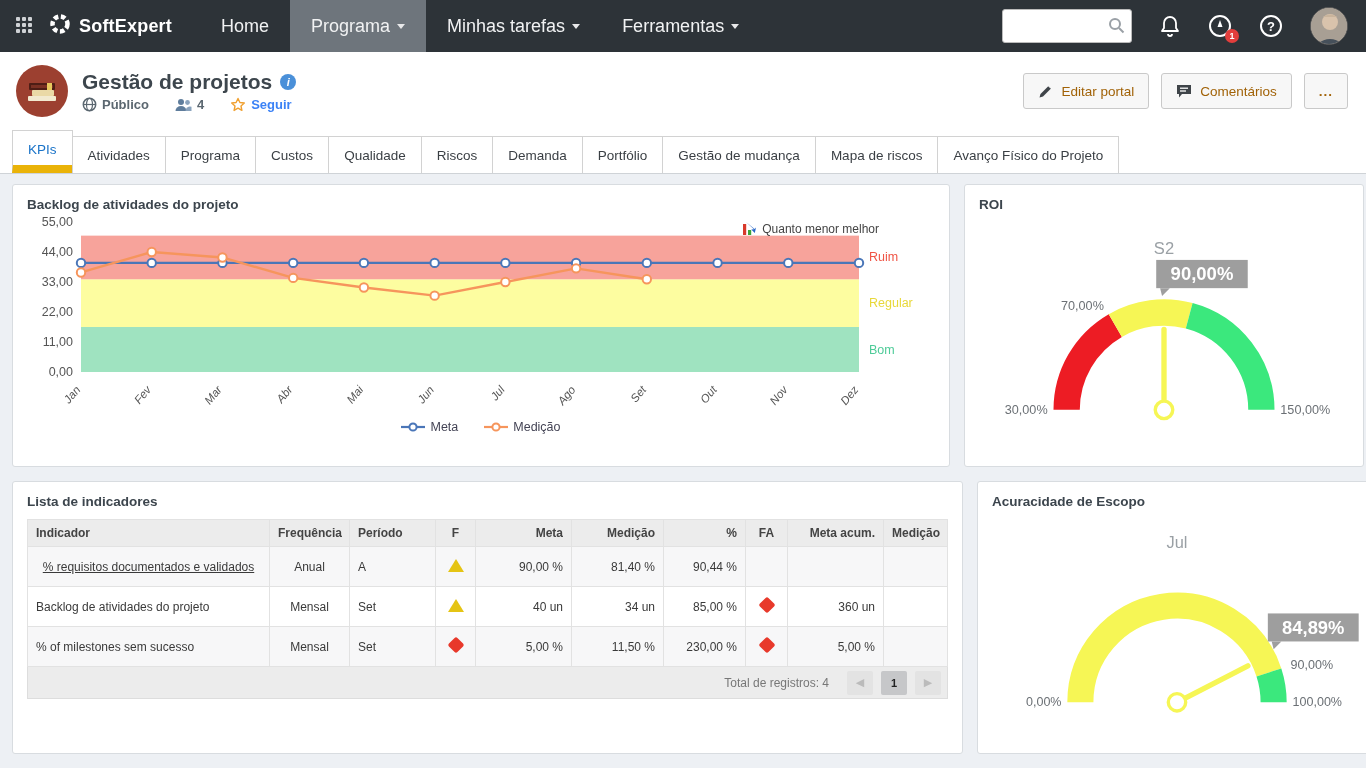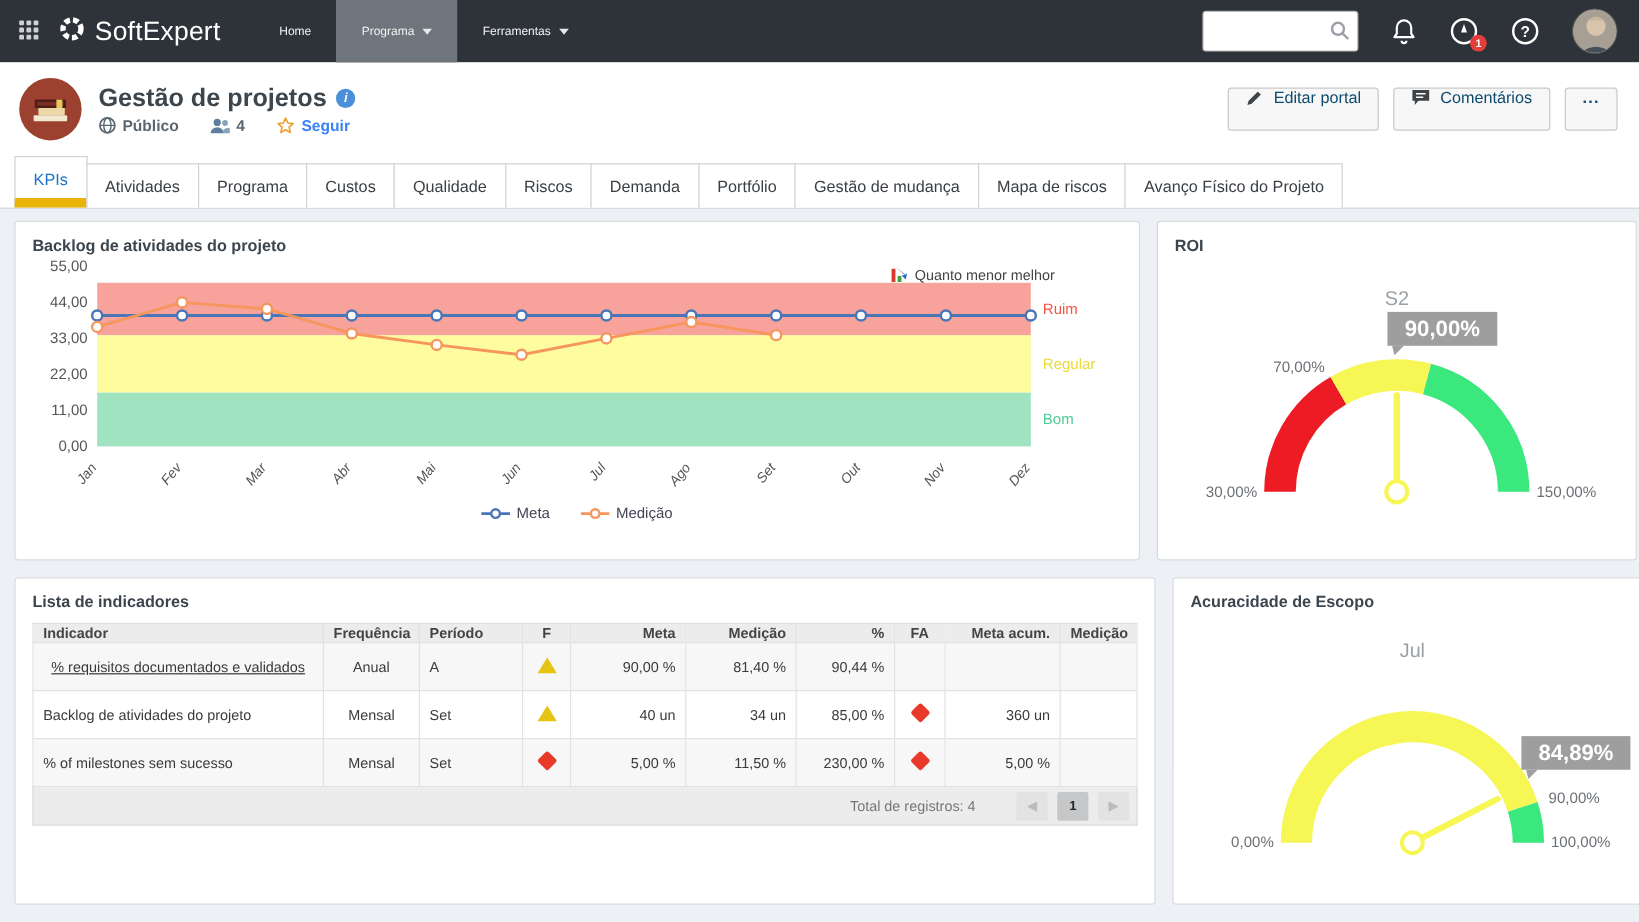--- a/index.html
+++ b/index.html
@@ -3,44 +3,44 @@
 <meta charset="utf-8">
 <style>
   * { margin:0; padding:0; box-sizing:border-box; }
   html,body { width:1366px; height:768px; font-family:"Liberation Sans", sans-serif; background:#edf0f4; overflow:hidden; }
 
   
   .navbar { height:52px; background:#2d3338; display:flex; align-items:center; color:#fff; }
   .grid-icon { width:18px; height:18px; display:grid; grid-template-columns:repeat(3,4px); grid-template-rows:repeat(3,4px); gap:2px; margin:0 14px 0 16px; cursor:pointer; }
   .grid-icon i { background:#cfd2d5; border-radius:1px; }
   .brand { display:flex; align-items:center; gap:7px; margin-right:28px; cursor:pointer; }
-  .brand-text { font-size:22px; font-weight:normal; letter-spacing:.2px; }
+  .brand-text { font-size:18px; font-weight:bold; letter-spacing:.2px; }
   .nav-items { display:flex; height:52px; align-items:stretch; }
-  .nav-item { display:flex; align-items:center; padding:0 21px; font-size:10px; color:#f1f2f3; cursor:pointer; gap:7px; }
+  .nav-item { display:flex; align-items:center; padding:0 21px; font-size:18px; color:#f1f2f3; cursor:pointer; gap:7px; }
   .nav-item.active { background:#6e757c; }
   .caret { width:0; height:0; border-left:4px solid transparent; border-right:4px solid transparent; border-top:5px solid #e8e9ea; }
   .nav-right { margin-left:auto; display:flex; align-items:center; gap:27px; padding-right:18px; }
   .searchbox { position:relative; }
   .searchbox input { width:130px; height:34px; border:1px solid #bbb; border-radius:3px; padding:0 28px 0 9px; font-size:13px; outline:none; }
   .searchbox .mag { position:absolute; right:7px; top:8px; }
   .icon-btn { position:relative; cursor:pointer; display:flex; align-items:center; }
   .nbadge { position:absolute; right:-7px; bottom:-5px; background:#e23e3c; color:#fff; font-size:9px; font-weight:bold; width:14px; height:14px; border-radius:50%; display:flex; align-items:center; justify-content:center; }
   .avatar { width:38px; height:38px; border-radius:50%; overflow:hidden; background:#b9b3aa; cursor:pointer; border:1px solid #555; }
 
   
   .page-header { height:78px; background:#fff; display:flex; align-items:center; padding:0 18px 0 16px; }
   .portal-avatar { width:52px; height:52px; border-radius:50%; background:#9c4030; margin-right:14px; flex:none; display:flex; align-items:center; justify-content:center; }
   .ph-text { display:flex; flex-direction:column; gap:3px; }
   .ph-title-row { display:flex; align-items:center; gap:8px; }
   .ph-title { font-size:21px; font-weight:bold; color:#3d464d; }
   .info-ic { width:16px; height:16px; border-radius:50%; background:#4a90d9; color:#fff; font-size:11px; font-weight:bold; font-style:italic; display:flex; align-items:center; justify-content:center; cursor:pointer; }
   .ph-meta { display:flex; align-items:center; gap:26px; font-size:13px; font-weight:bold; color:#5b6770; }
   .ph-meta .m { display:flex; align-items:flex-end; gap:5px; cursor:pointer; }
   .ph-actions { margin-left:auto; display:flex; gap:12px; }
-  .btn { height:36px; background:#f7f7f7; border:1px solid #c9c9c9; border-radius:3px; font-size:13.5px; color:#0c4a6e; padding:0 14px; display:flex; align-items:flex-start; gap:8px; cursor:pointer; font-family:inherit; }
+  .btn { height:36px; background:#f7f7f7; border:1px solid #c9c9c9; border-radius:3px; font-size:13.5px; color:#a16207; padding:0 14px; display:flex; align-items:center; gap:8px; cursor:pointer; font-family:inherit; }
 
   
   .tabs { background:#fff; display:flex; padding-left:12px; border-bottom:1px solid #cfd3d7; align-items:flex-end; }
   .tab { border:1px solid #d2d2d2; border-bottom:none; background:#fff; padding:11px 15px 10px; font-size:13.5px; color:#3a3f44; cursor:pointer; margin-right:-1px; position:relative; }
   .tab.active { color:#1a73c8; border-bottom:8px solid #eab308; padding-bottom:8px; }
 
   
   .content { padding:10px 12px 8px; display:flex; flex-direction:column; gap:14px; }
   .row { display:flex; gap:14px; }
   .panel { background:#fff; border:1px solid #d8dce0; border-radius:3px; padding:12px 14px; position:relative; }
@@ -49,21 +49,21 @@
   .p-roi { width:400px; height:283px; }
   .p-lista { flex:1; height:273px; }
   .p-escopo { width:400px; height:273px; }
 
   .annot { position:absolute; top:36px; right:70px; display:flex; align-items:center; gap:5px; font-size:12px; color:#444; }
   .legend { display:flex; justify-content:center; gap:26px; margin-top:2px; font-size:12.5px; color:#445; }
   .legend .li { display:flex; align-items:center; gap:5px; cursor:pointer; }
 
   
   table.ind { width:100%; border-collapse:collapse; margin-top:10px; table-layout:fixed; }
-  table.ind th, table.ind td { border:1px solid #e2e2e2; font-size:12px; padding:0 8px; height:16px; color:#3a3a3a; white-space:nowrap; overflow:hidden; }
+  table.ind th, table.ind td { border:1px solid #e2e2e2; font-size:12px; padding:0 8px; height:27px; color:#3a3a3a; white-space:nowrap; overflow:hidden; }
   table.ind th { background:#ececec; font-weight:bold; color:#444; }
   table.ind tbody tr { height:40px; }
   table.ind tbody tr:nth-child(odd) { background:#f7f7f8; }
   .tfoot { display:flex; align-items:center; justify-content:flex-end; gap:8px; background:#ececec; border:1px solid #ddd; border-top:none; height:32px; padding:0 6px; font-size:12px; color:#777; }
   .pager-btn { width:26px; height:24px; display:flex; align-items:center; justify-content:center; background:#e3e3e3; border-radius:2px; cursor:pointer; color:#bbb; font-size:11px; }
   .pager-btn.page { background:#c6c7c9; color:#222; font-weight:bold; }
   .s-ico { display:inline-block; }
   .tri-y { width:0; height:0; border-left:8px solid transparent; border-right:8px solid transparent; border-bottom:13px solid #e5c414; }
   .dia-r { width:12px; height:12px; background:#e8392b; transform:rotate(45deg); border-radius:2px; }
   .cir-g { width:14px; height:14px; background:#28a844; border-radius:50%; }
@@ -93,20 +93,24 @@
         </svg>
     </span>
     <span class="brand-text">SoftExpert</span>
   </div>
   <div class="nav-items" id="nav-items">
       <div class="nav-item">
         <span>Home</span>
       </div>
       <div class="nav-item active">
         <span>Programa</span>
+        <span class="caret"></span>
+      </div>
+      <div class="nav-item">
+        <span>Minhas tarefas</span>
         <span class="caret"></span>
       </div>
       <div class="nav-item">
         <span>Ferramentas</span>
         <span class="caret"></span>
       </div>
     </div>
   <div class="nav-right">
     <div class="searchbox">
       <input type="text" value="" style="">
@@ -375,21 +379,21 @@
               <td style="text-align: right;">5,00 %</td>
               <td style="text-align: right;">11,50 %</td>
               <td style="text-align: right;">230,00 %</td>
               <td style="text-align: center;"><span class="s-ico dia-r"></span></td>
               <td style="text-align: right;">5,00 %</td>
               <td style="text-align: right;"></td>
             </tr>
           </tbody>
       </table>
       <div class="tfoot">
-        <span style="margin-right:26px;">Total de registros: 4</span>
+        <span style="margin-right:10px;">Total de registros: 4</span>
         <span class="pager-btn">◀</span>
         <span class="pager-btn page">1</span>
         <span class="pager-btn">▶</span>
       </div>
     </div>
     <div class="panel p-escopo">
       <div class="panel-title">Acuracidade de Escopo</div>
       <div class="gauge-wrap">
           <svg id="escopo-svg" width="380" height="230" viewBox="0 0 380 238">
             <text x="190" y="40" font-size="17" fill="#9aa0a5" text-anchor="middle">Jul</text>

